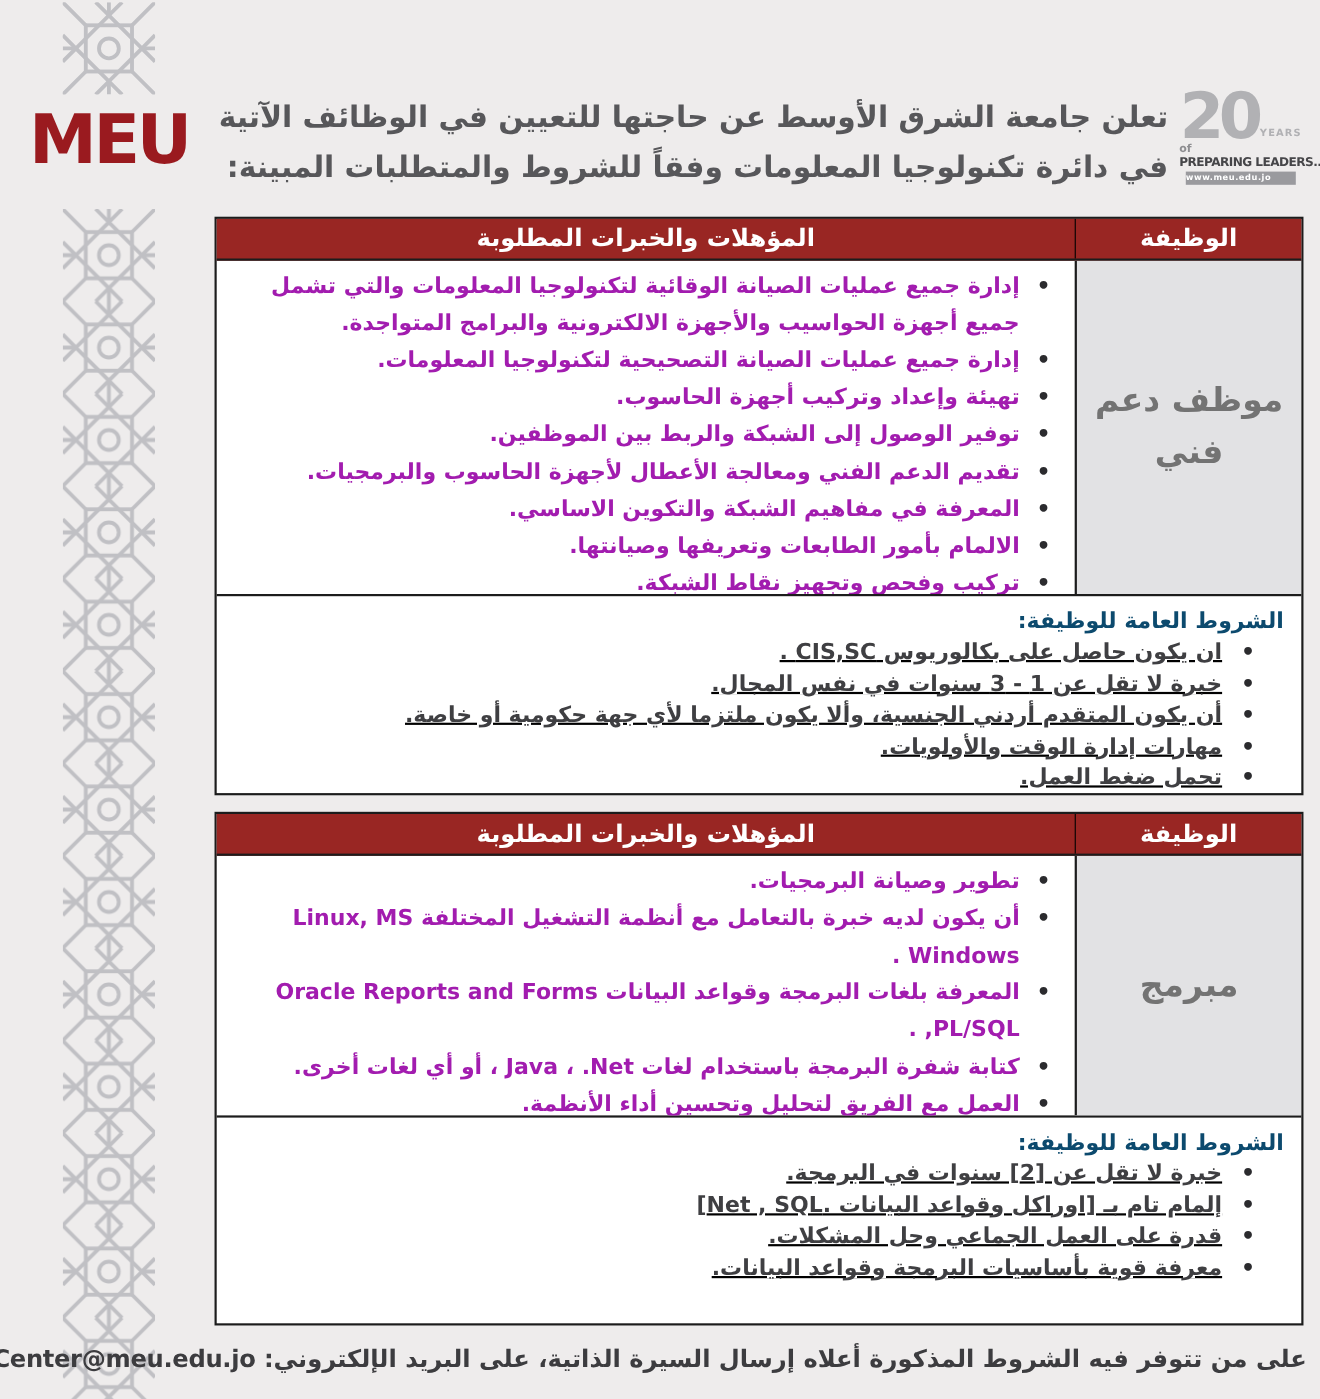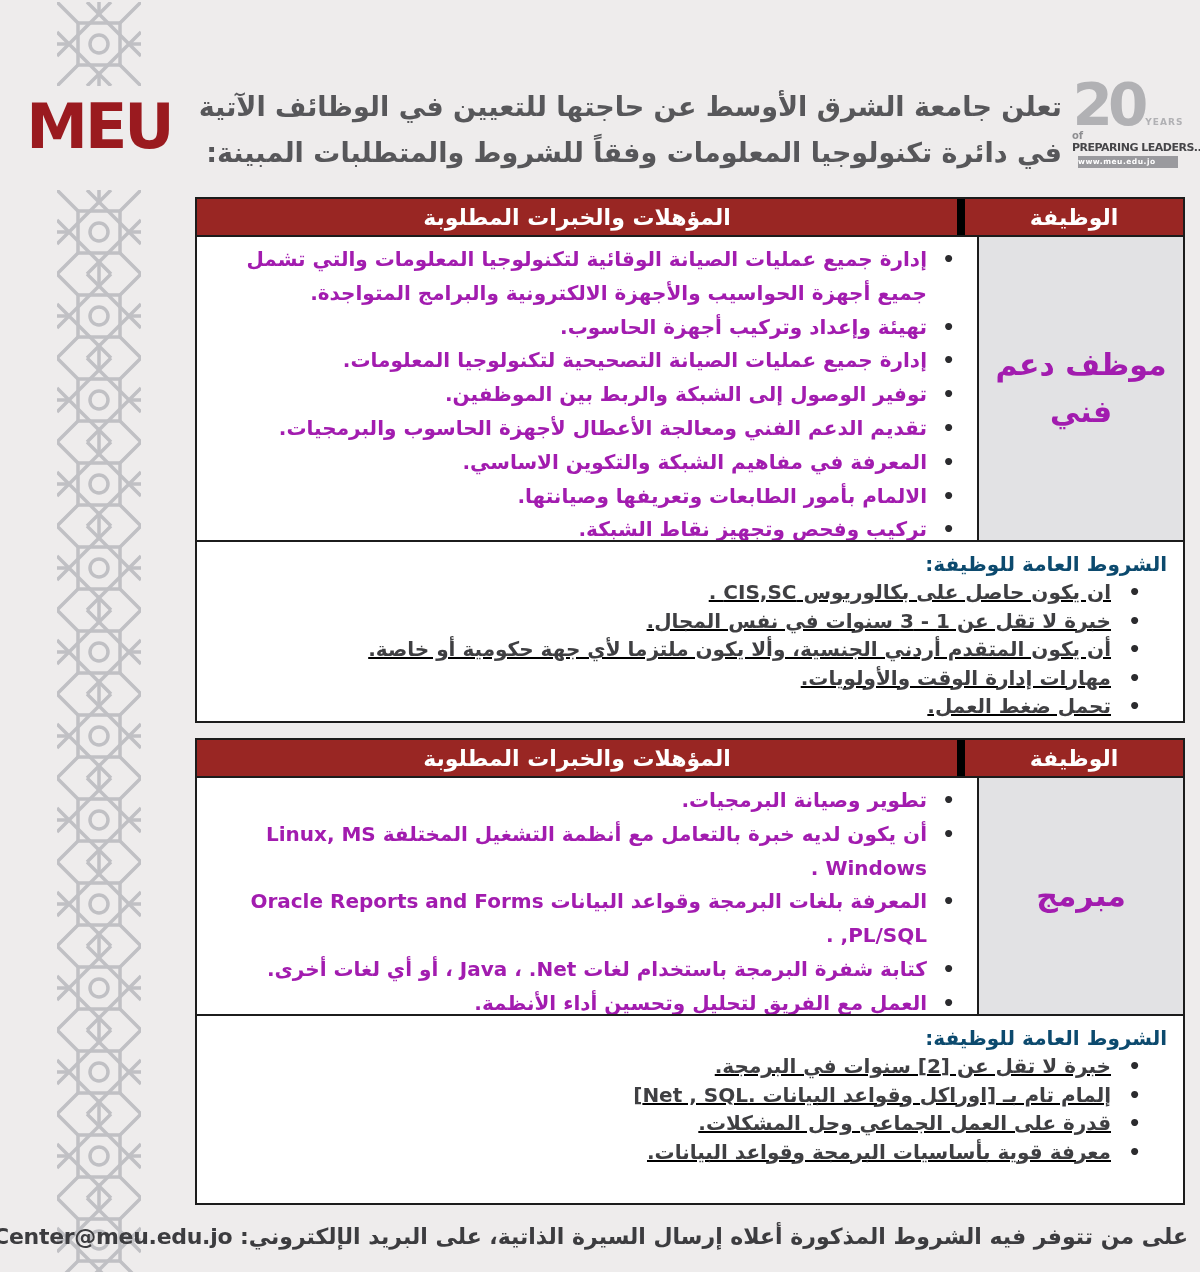--- a/index.html
+++ b/index.html
@@ -28,28 +28,28 @@
   .anniv .sitebar{margin:2px auto 0;width:100px;height:12px;background:#9a9a9e;color:#fff;
     font-size:7.5px;font-weight:bold;line-height:12px;letter-spacing:0.5px;}
 
   
   .jobtable{position:absolute;left:195px;width:990px;background:#fff;border:2px solid #1c1c1c;
     box-sizing:border-box;direction:rtl;}
   .t1{top:197px;height:526px;}
   .t2{top:738px;height:467px;}
   .thead{display:flex;height:38px;background:#992623;border-bottom:2px solid #1c1c1c;box-sizing:border-box;}
   .th{display:flex;align-items:center;justify-content:center;color:#fff;font-weight:bold;font-size:22px;}
-  .th-job{width:226px;border-left:8px solid #000000;box-sizing:border-box;}
+  .th-job{width:206px;border-left:1px solid #000000;box-sizing:border-box;}
   .th-qual{flex:1;}
   .tbody{display:flex;box-sizing:border-box;overflow:hidden;}
   .t1 .tbody{height:303px;}
   .t2 .tbody{height:236px;}
   .td-job{width:206px;background:#e2e2e4;border-left:2px solid #1c1c1c;box-sizing:border-box;
     display:flex;align-items:center;justify-content:center;text-align:center;
-    color:#a21caf;font-weight:bold;font-size:30px;line-height:1.55;padding:0 10px;}
+    color:#737373;font-weight:bold;font-size:30px;line-height:1.55;padding:0 10px;}
   .td-qual{flex:1;padding:6px 14px 0 10px;box-sizing:border-box;}
   ul.blist{list-style:none;margin:0;padding:0;}
   ul.blist li{position:relative;text-align:right;color:#a21caf;font-weight:bold;
     font-size:20px;line-height:33.8px;padding-right:36px;}
   ul.blist li::before{content:"\2022";position:absolute;right:8px;top:0;color:#2b2b2e;}
   .conds{border-top:2px solid #1c1c1c;box-sizing:border-box;padding:8px 16px 0 10px;overflow:hidden;}
   .t1 .conds{height:183px;}
   .t2 .conds{height:191px;}
   .conds .chead{text-align:right;color:#0c4a6e;font-weight:bold;font-size:20px;line-height:28px;}
   ul.clist{list-style:none;margin:0;padding:0;text-decoration:underline;}
@@ -114,22 +114,22 @@
   <div class="jobtable t1">
     <div class="thead">
       <div class="th th-job">الوظيفة</div>
       <div class="th th-qual">المؤهلات والخبرات المطلوبة</div>
     </div>
     <div class="tbody">
       <div class="td-job">موظف دعم فني</div>
       <div class="td-qual">
         <ul class="blist">
           <li>إدارة جميع عمليات الصيانة الوقائية لتكنولوجيا المعلومات والتي تشمل جميع أجهزة الحواسيب والأجهزة الالكترونية والبرامج المتواجدة.</li>
+          <li>إدارة جميع عمليات الصيانة التصحيحية لتكنولوجيا المعلومات.</li>
           <li>تهيئة وإعداد وتركيب أجهزة الحاسوب.</li>
-          <li>إدارة جميع عمليات الصيانة التصحيحية لتكنولوجيا المعلومات.</li>
           <li>توفير الوصول إلى الشبكة والربط بين الموظفين.</li>
           <li>تقديم الدعم الفني ومعالجة الأعطال لأجهزة الحاسوب والبرمجيات.</li>
           <li>المعرفة في مفاهيم الشبكة والتكوين الاساسي.</li>
           <li>الالمام بأمور الطابعات وتعريفها وصيانتها.</li>
           <li>تركيب وفحص وتجهيز نقاط الشبكة.</li>
         </ul>
       </div>
     </div>
     <div class="conds">
       <div class="chead">الشروط العامة للوظيفة:</div>

